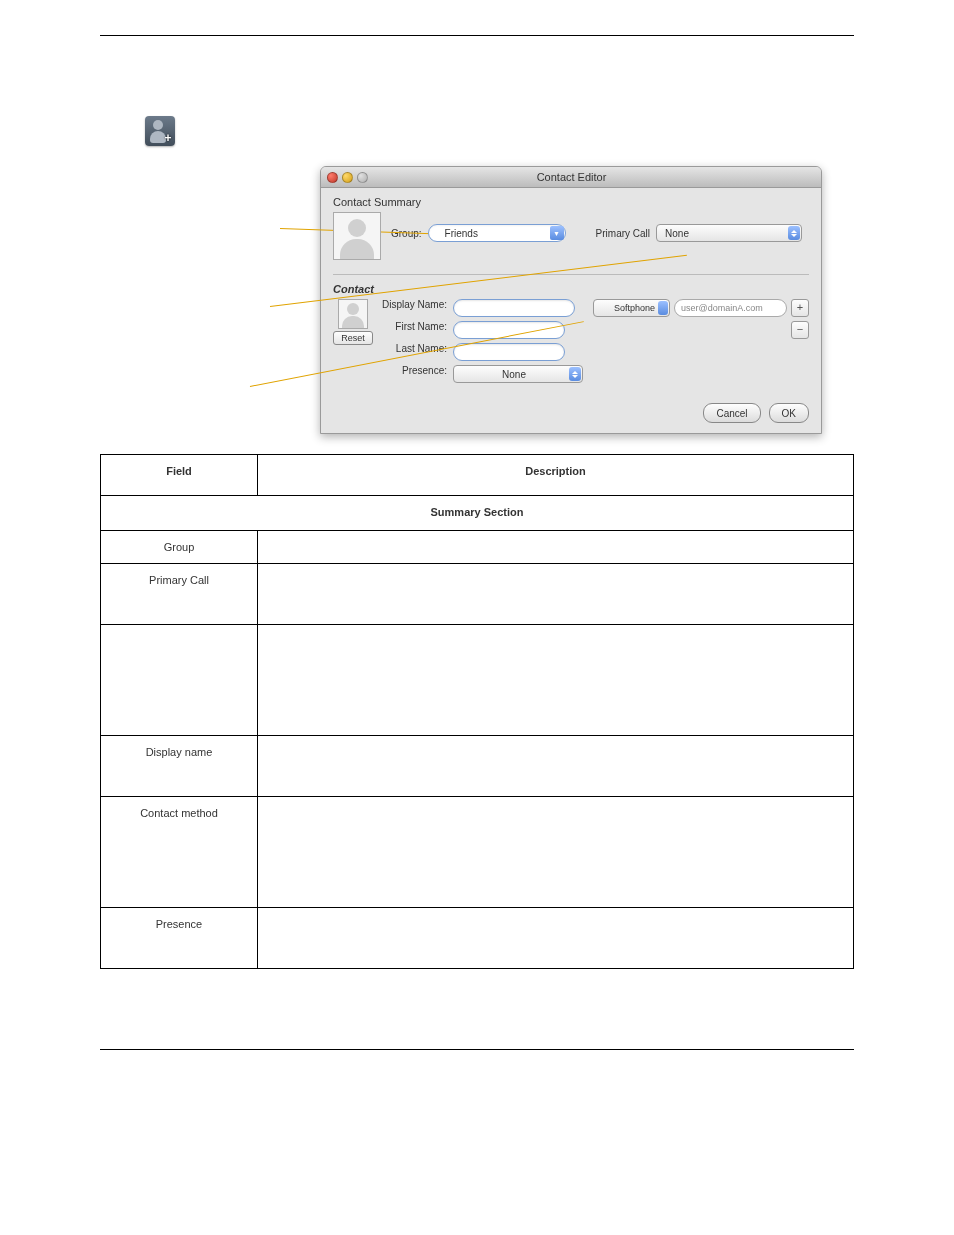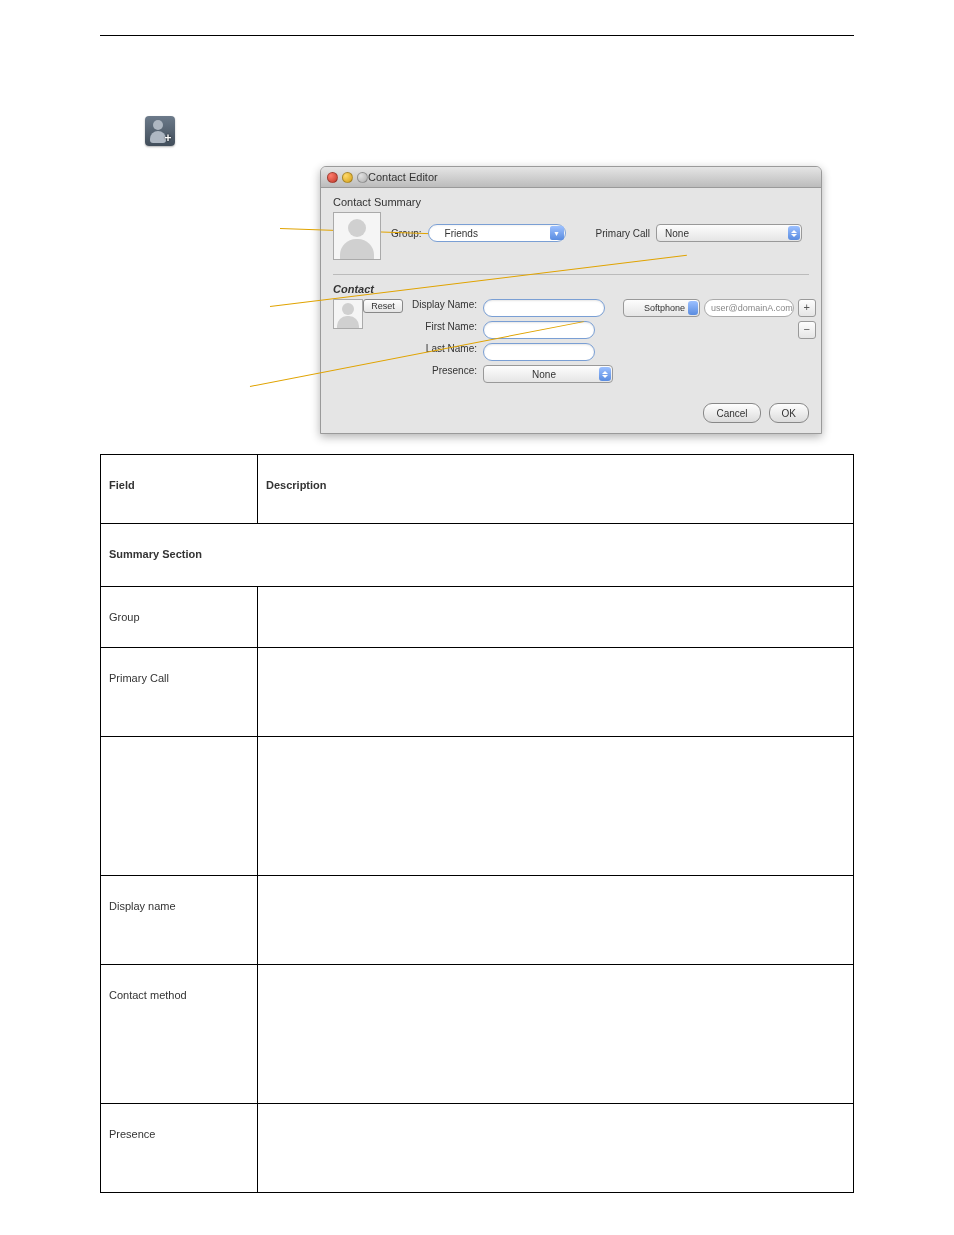--- a/index.html
+++ b/index.html
@@ -105,21 +105,21 @@
     height: 11px;
     border-radius: 50%;
     border: 1px solid rgba(0,0,0,.25);
     box-sizing: border-box;
   }
   .tl-red { background: radial-gradient(circle at 30% 30%, #ff7b6b, #c0392b); }
   .tl-yel { background: radial-gradient(circle at 30% 30%, #ffd96b, #d4a017); }
   .tl-grn { background: radial-gradient(circle at 30% 30%, #e0e0e0, #b0b0b0); }
   .title-text {
     flex: 1;
-    text-align: left;
+    text-align: center;
     font-size: 11px;
     color: #333;
   }
   .dialog-body {
     padding: 8px 12px 10px 12px;
     background: #e5e5e5;
   }
   .section-label {
     font-size: 11px;
     color: #333;
@@ -355,24 +355,24 @@
     margin: 8px 0;
   }
   
   table.desc {
     width: 100%;
     border-collapse: collapse;
     margin-top: 12px;
   }
   table.desc td, table.desc th {
     border: 1px solid #000;
-    padding: 24px 8px;
+    padding: 10px 8px;
     vertical-align: top;
     font-size: 11px;
-    text-align: left;
+    text-align: center;
   }
   table.desc th {
     font-weight: bold;
     background: #fff;
     height: 20px;
   }
   table.desc .section-row td {
     font-weight: bold;
     height: 14px;
   }
@@ -439,21 +439,21 @@
               </div>
             </div>
           </div>
 
           <hr class="sep">
 
           <div class="section-label bold-italic">Contact</div>
 
           <div class="contact-cols">
             <div class="contact-left">
-              <div style="display:flex; flex-direction:row; align-items:flex-start;">
+              <div style="display:flex; flex-direction:column; align-items:center;">
                 <div class="avatar-small">
                   <div class="head"></div>
                     <div class="body"></div>
                 </div>
                 <div class="reset-btn">Reset</div>
               </div>
               <div class="contact-fields">
                 <div class="field-row">
                   <span class="field-label">Display Name:</span>
                   <div class="pill-input wide"></div>

